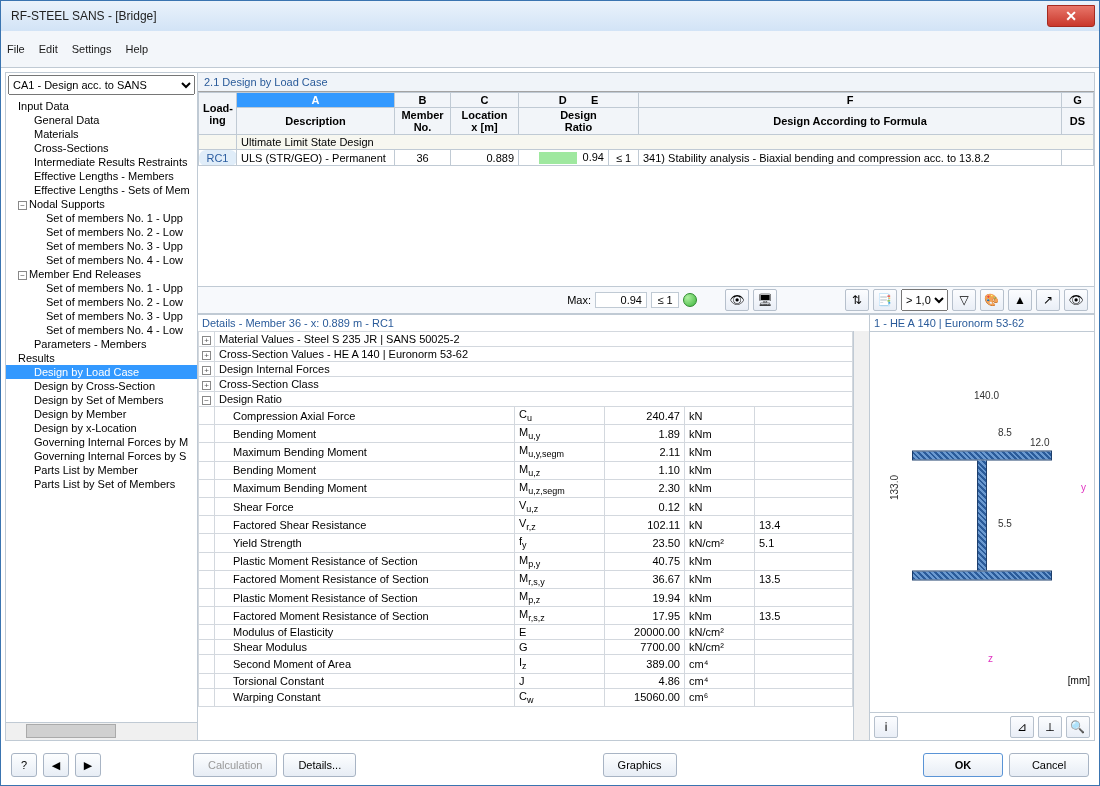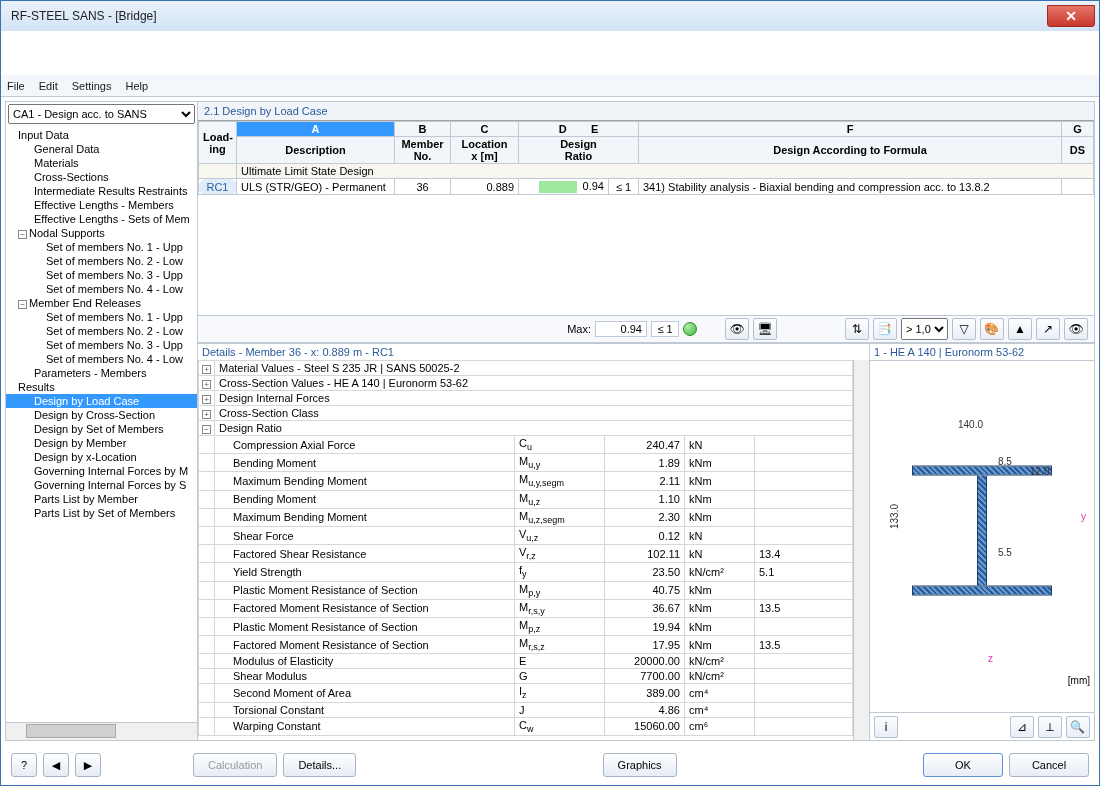--- a/index.html
+++ b/index.html
@@ -1,21 +1,21 @@
 <!DOCTYPE html>
 <html><head>
 <meta charset="utf-8">
 <style>
 * { box-sizing: border-box; margin: 0; padding: 0; font-family: "Segoe UI", Tahoma, sans-serif; font-size: 11px; }
 body { background: #fff; user-select: none; }
 .window { width: 1100px; height: 786px; display: flex; flex-direction: column; border: 1px solid #3a74b0; }
 .titlebar { height: 30px; background: linear-gradient(#eaf2fb, #d2e3f6); display: flex; align-items: center; padding: 0 4px; position: relative; }
 .titlebar .title { font-size: 12px; color: #222; margin-left: 6px; }
 .titlebar .close-btn { margin-left: auto; width: 48px; height: 22px; background: linear-gradient(#e8766a, #c9372b); color: #fff; display: flex; align-items: center; justify-content: center; border-radius: 0 0 3px 3px; border: 1px solid #a52a1f; font-size: 14px; font-weight: bold; }
-.menubar { height: 22px; background: #f3f6fa; display: flex; align-items: center; border-bottom: 1px solid #c0cad4; padding-left: 6px; gap: 14px; margin-top: 44px; }
+.menubar { height: 37px; background: #f3f6fa; display: flex; align-items: center; border-bottom: 1px solid #c0cad4; padding-left: 6px; gap: 14px; }
 .menubar span { color: #1a1a1a; }
 .body-area { flex: 1; display: flex; min-height: 0; border: 1px solid #c0cad4; margin: 4px; }
 
 .left-pane { width: 192px; display: flex; flex-direction: column; border-right: 1px solid #c0cad4; }
 .left-pane select { margin: 2px; height: 20px; font-size: 11px; }
 .tree { flex: 1; overflow: hidden; padding: 2px 0; }
 .tree-item { padding: 1px 2px 1px 12px; white-space: nowrap; overflow: hidden; }
 .tree-item.lvl1 { padding-left: 28px; }
 .tree-item.lvl2 { padding-left: 40px; }
 .tree-item.selected { background: #3399ff; color: #fff; }
@@ -58,21 +58,21 @@
 .ibeam { position: absolute; left: 50%; top: 50%; transform: translate(-50%, -55%); }
 .ibeam .flange-top, .ibeam .flange-bot { width: 140px; height: 10px; background: repeating-linear-gradient(45deg,#2a5b9a,#2a5b9a 2px,#6a99d0 2px,#6a99d0 4px); border: 1px solid #1d3e6c; }
 .ibeam .web { width: 10px; height: 110px; margin: 0 auto; background: repeating-linear-gradient(45deg,#2a5b9a,#2a5b9a 2px,#6a99d0 2px,#6a99d0 4px); border-left: 1px solid #1d3e6c; border-right: 1px solid #1d3e6c; }
 .dim-label { position: absolute; font-size: 10px; color: #333; }
 .axis-label { position: absolute; font-size: 10px; color: #e030c0; }
 .mm-label { position: absolute; right: 4px; bottom: 26px; font-size: 10px; }
 .sec-tools { height: 28px; display: flex; align-items: center; gap: 4px; padding: 0 4px; border-top: 1px solid #c0cad4; }
 
 .bottom-bar { height: 40px; display: flex; align-items: center; padding: 0 10px; gap: 6px; }
 .btn { height: 24px; padding: 0 14px; border: 1px solid #a8b4c4; border-radius: 3px; background: linear-gradient(#fdfeff,#e7edf5); }
-.btn.primary { border-color: #5a94d6; }
+.btn.primary { border-color: #5a94d6; font-weight: bold; }
 .btn.disabled { color: #999; }
 .round-btn { width: 26px; height: 24px; border: 1px solid #a8b4c4; border-radius: 3px; background: linear-gradient(#fdfeff,#e7edf5); display: inline-flex; align-items: center; justify-content: center; }
 
 sub { font-size: 9px; }
 </style>
 </head>
 <body>
 
 <div class="window">
   <div class="titlebar">
@@ -382,21 +382,21 @@
         </div>
 
         <div class="section-pane">
           <div class="sec-title">1 - HE A 140 | Euronorm 53-62</div>
           <div class="section-view">
             <div class="ibeam">
               <div class="flange-top"></div>
               <div class="web"></div>
               <div class="flange-bot"></div>
             </div>
-            <span class="dim-label" style="top:58px;left:88px">140.0</span>
+            <span class="dim-label" style="top:58px;left:104px">140.0</span>
             <span class="dim-label" style="top:150px;left:12px;transform:rotate(-90deg)">133.0</span>
             <span class="dim-label" style="top:95px;left:128px">8.5</span>
             <span class="dim-label" style="top:186px;left:128px">5.5</span>
             <span class="dim-label" style="top:105px;left:160px">12.0</span>
             <span class="axis-label" style="top:150px;right:8px">y</span>
             <span class="axis-label" style="bottom:48px;left:118px">z</span>
             <span class="mm-label">[mm]</span>
           </div>
           <div class="sec-tools">
             <button class="icon-btn">ℹ</button>

